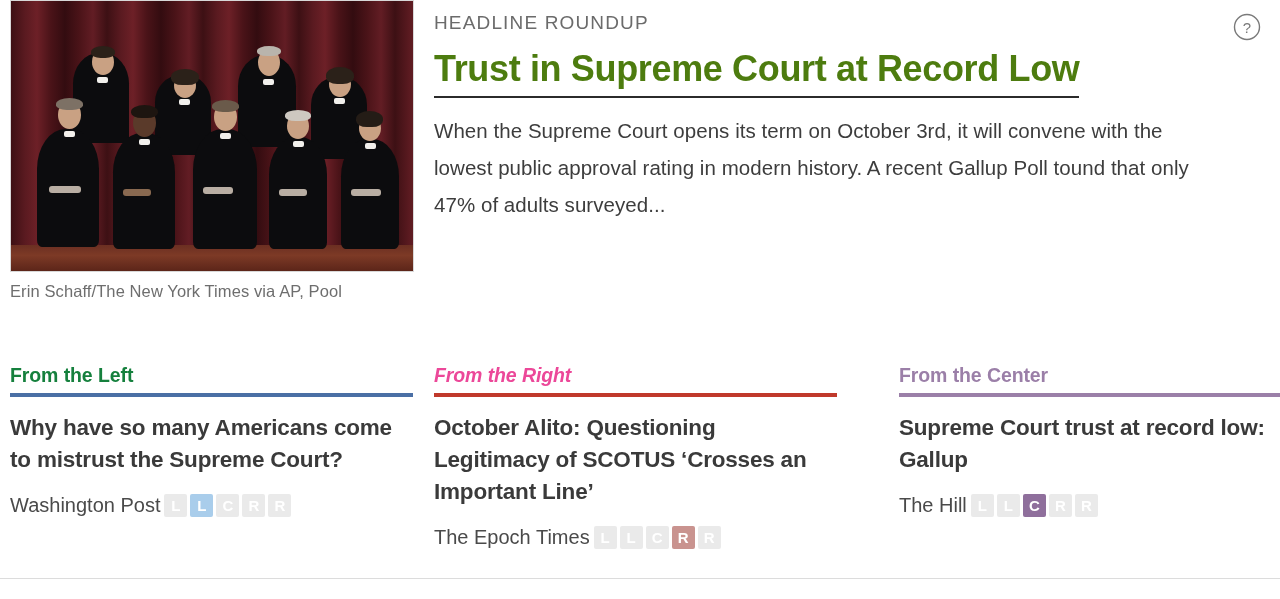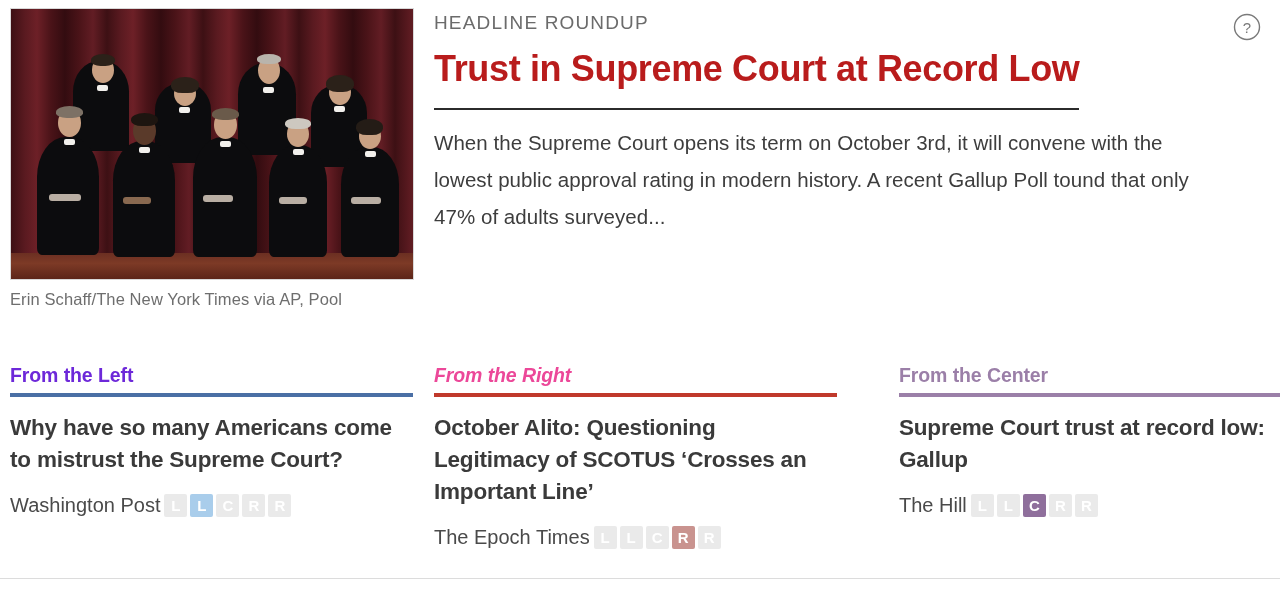--- a/index.html
+++ b/index.html
@@ -24,21 +24,21 @@
   .top-section {
     position: absolute;
     left: 0; top: 0;
     width: 1280px;
     height: 352px;
   }
 
   
   .hero-col {
     position: absolute;
-    left: 10px; top: 8px;
+    left: 10px; top: 0;
     width: 404px;
   }
 
   .hero-photo {
     position: relative;
     width: 404px;
     height: 272px;
     overflow: hidden;
     background: #2a0d10;
     border: 1px solid #d8d8d8;
@@ -116,22 +116,22 @@
     line-height: 26px;
   }
 
   .headline {
     margin-top: 11px;
     display: inline-block;
     font-size: 36px;
     font-weight: 700;
     line-height: 44px;
     letter-spacing: -.35px;
-    color: #b91c1c;
-    padding-bottom: 17px;
+    color: #4d7c0f;
+    padding-bottom: 5px;
     border-bottom: 2px solid #2b2b2b;
   }
 
   .summary {
     margin-top: 14px;
     width: 770px;
     font-size: 20.5px;
     line-height: 37px;
     color: #3d3d3d;
     letter-spacing: .05px;
@@ -166,21 +166,21 @@
     font-weight: 700;
     line-height: 26px;
     letter-spacing: -.1px;
   }
   .col-rule {
     margin-top: 5px;
     height: 4px;
     width: 100%;
   }
 
-  .col-left   .col-head { color: #6d28d9; }
+  .col-left   .col-head { color: #15803d; }
   .col-left   .col-rule { background: #4a6fa5; }
   .col-right  .col-head { color: #ec4899; font-style: italic; }
   .col-right  .col-rule { background: #c0392b; }
   .col-center .col-head { color: #9b7fa8; }
   .col-center .col-rule { background: #9b7fa8; }
 
   .col-title {
     margin-top: 15px;
     font-size: 22.5px;
     font-weight: 700;

